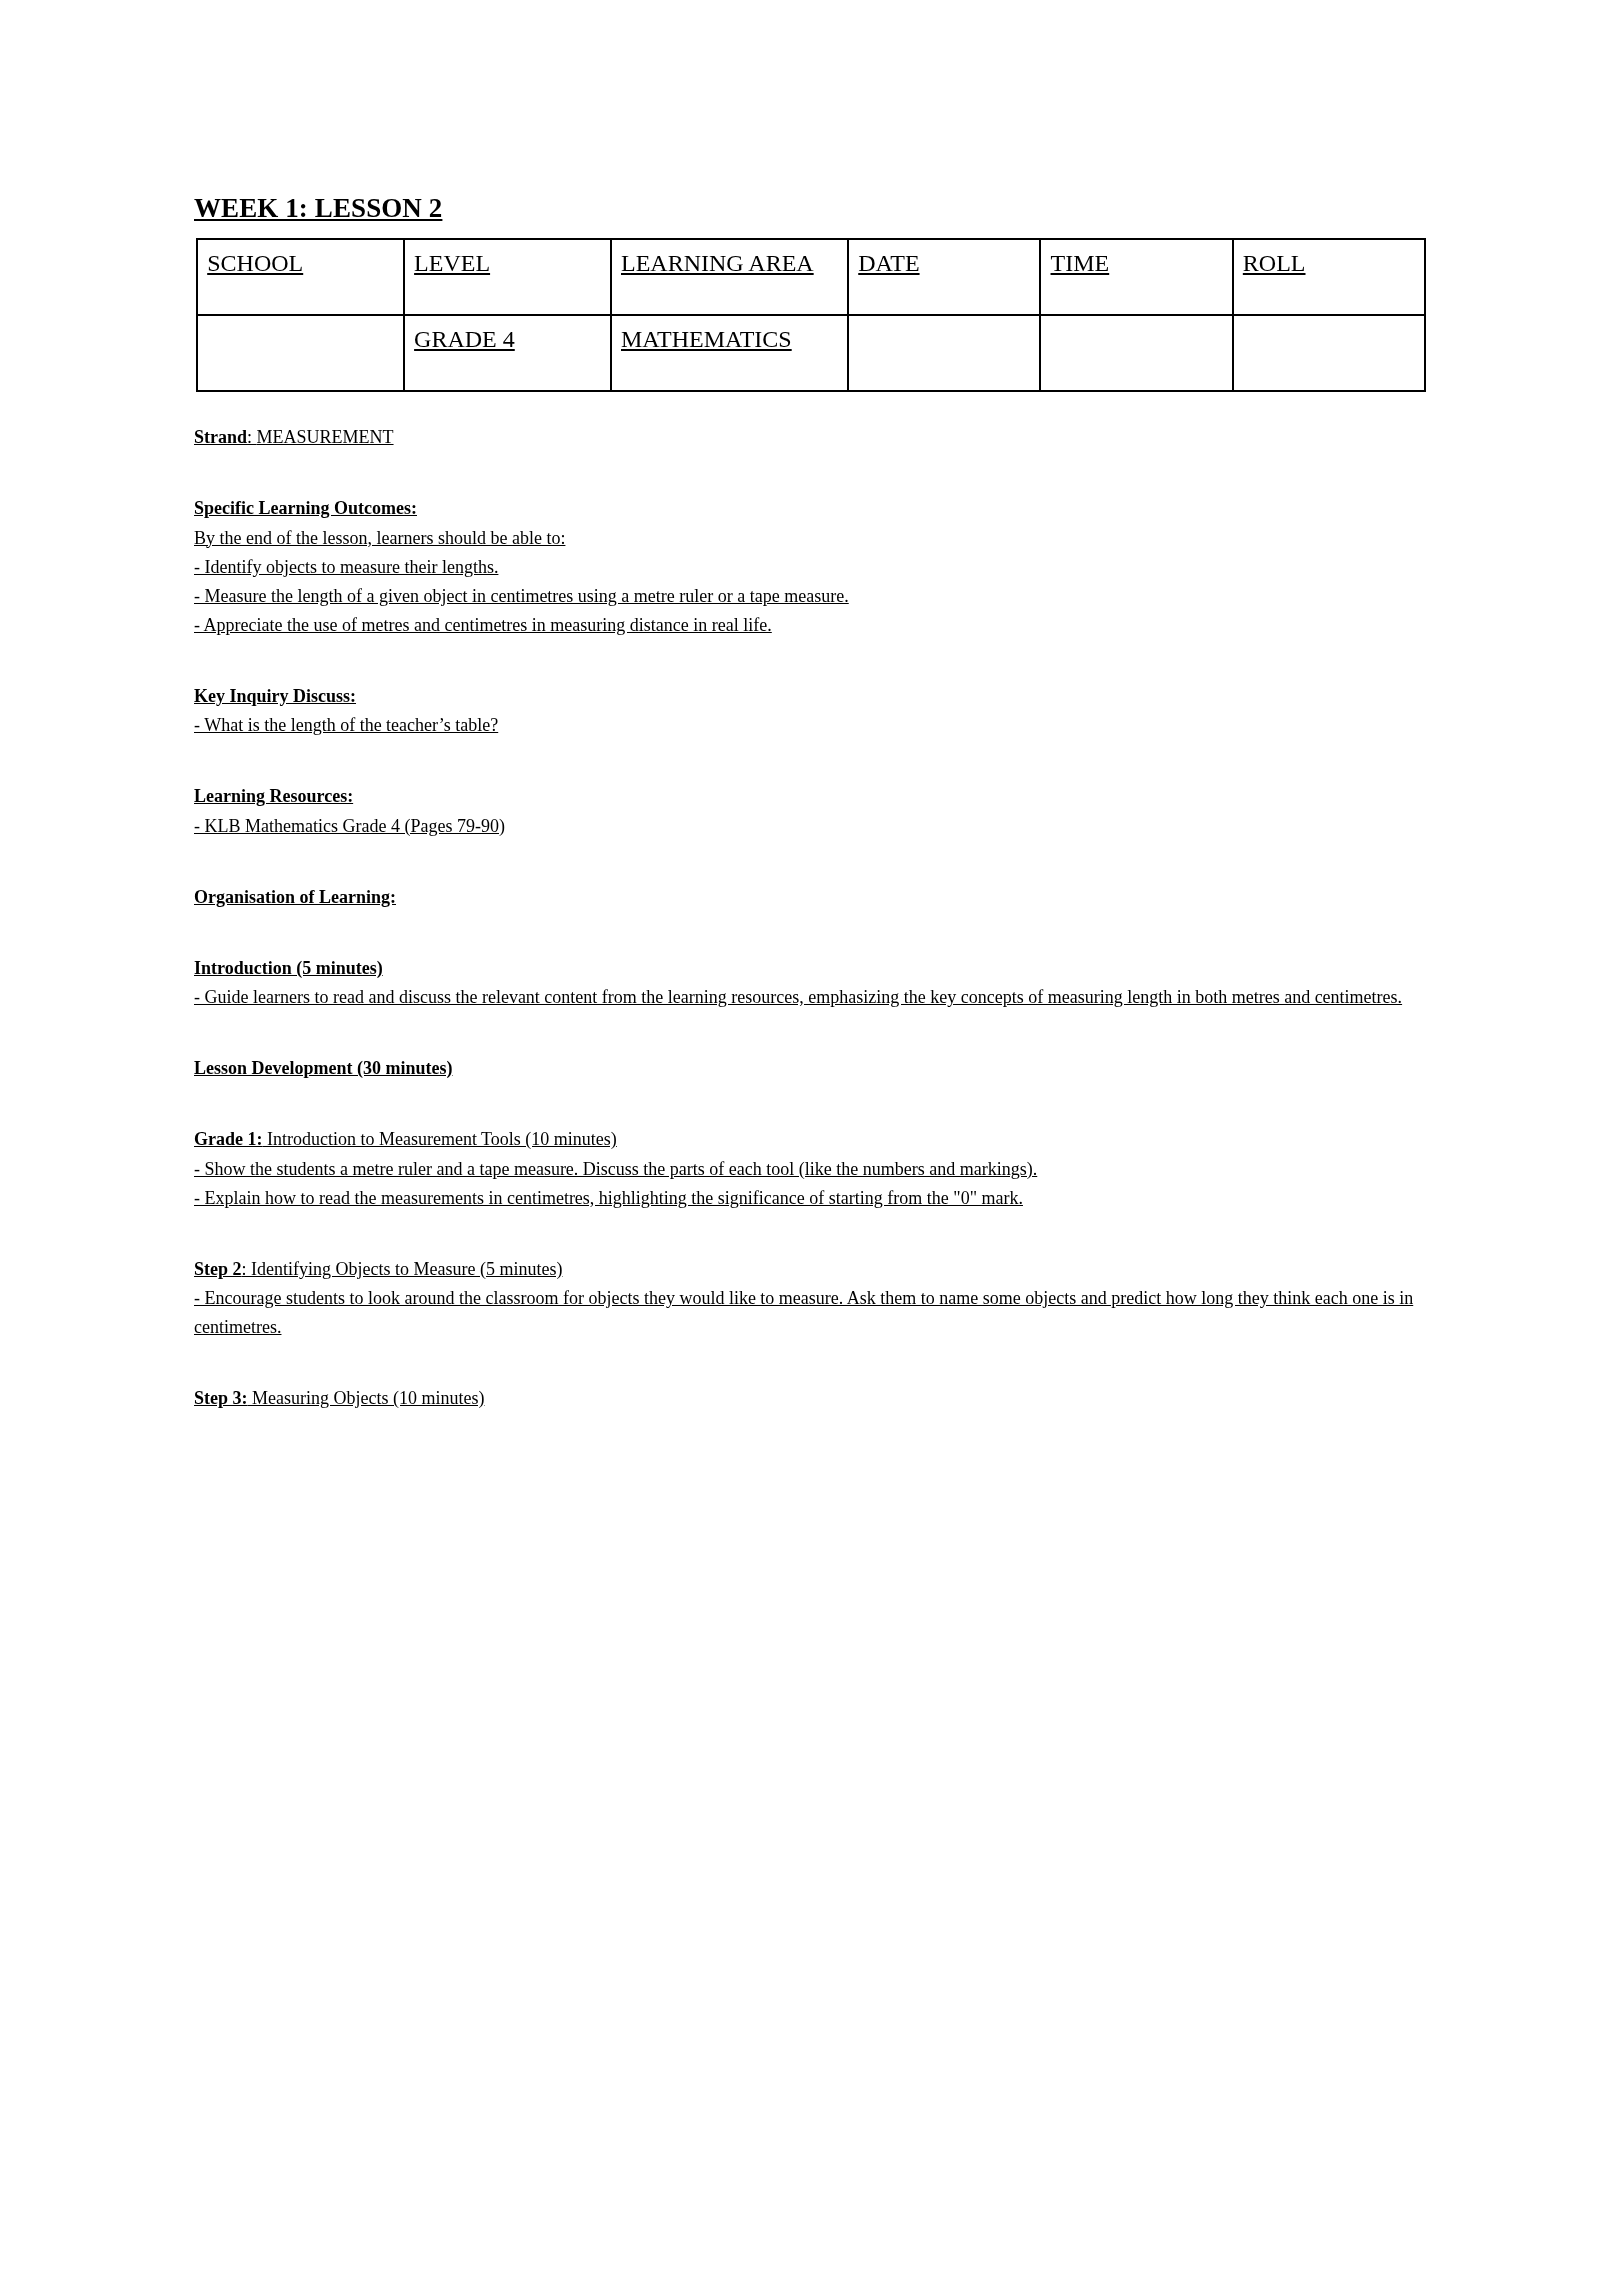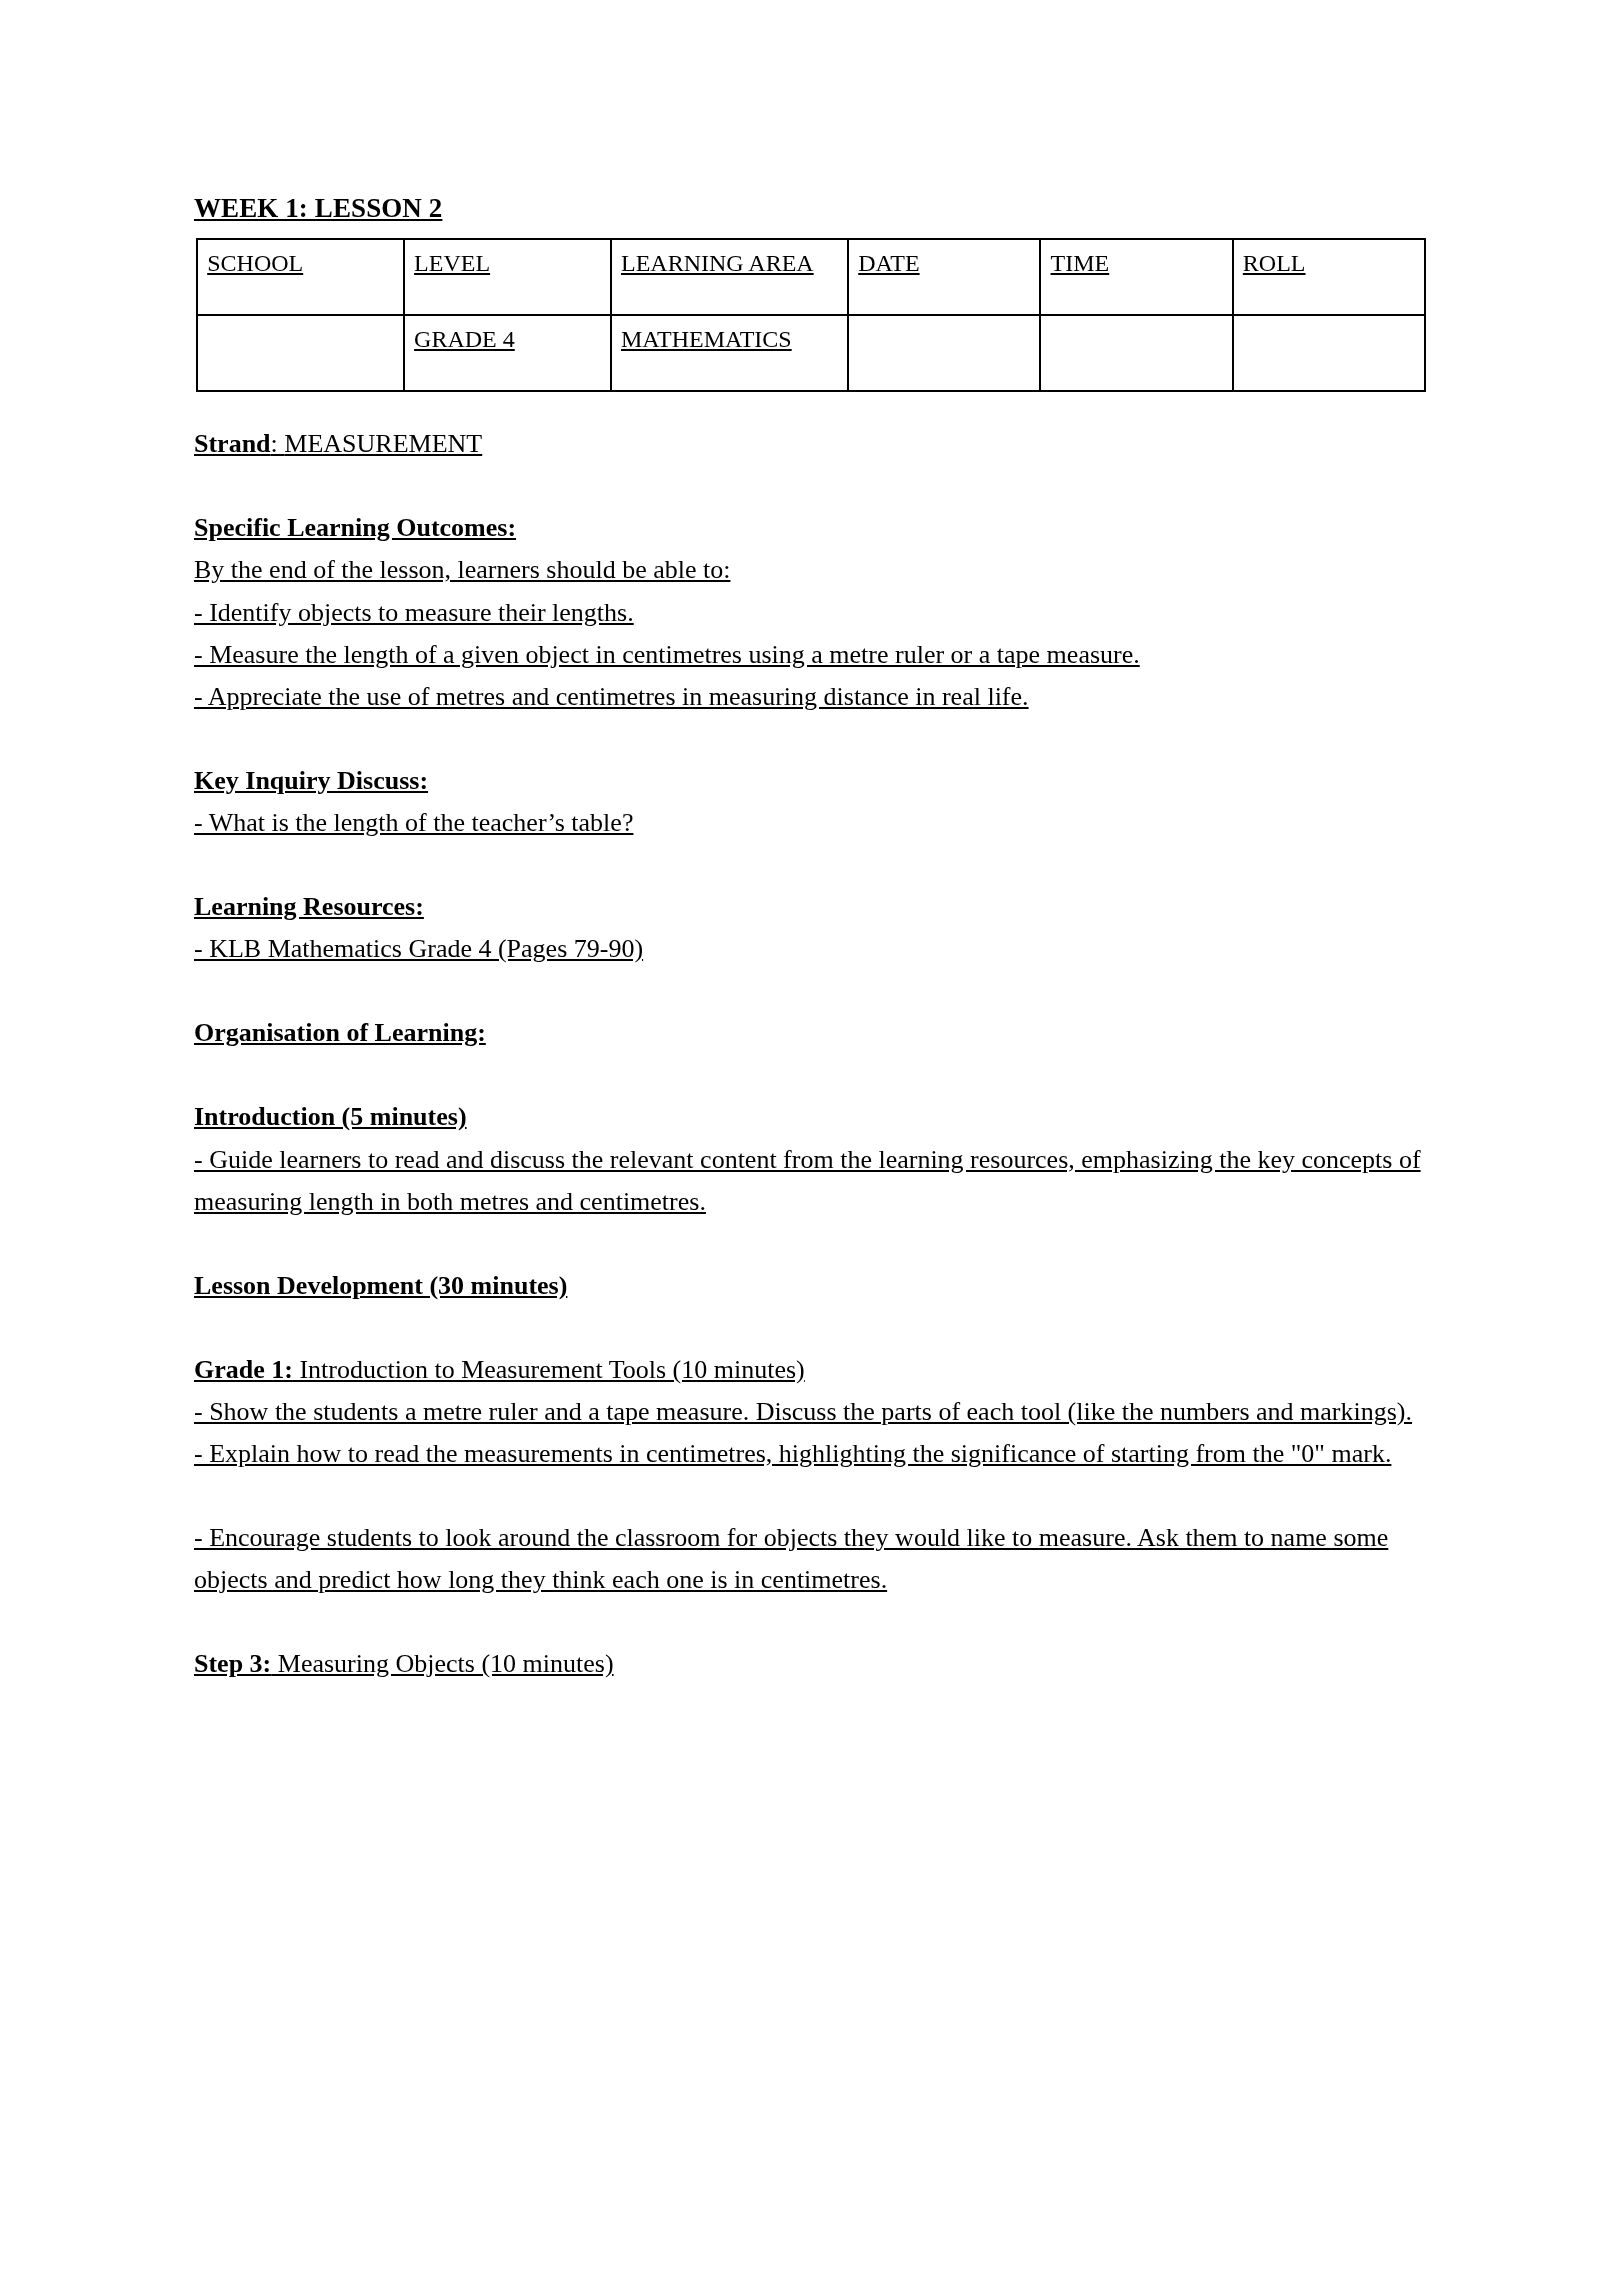--- a/index.html
+++ b/index.html
@@ -55,21 +55,21 @@
 
   
   .body-block {
     margin-top: 31px;
     font-size: 26px;
     line-height: 1.62;
   }
   p.line {
     margin: 0;
     padding: 0;
-    font-size: 26px;
+    font-size: 18px;
     line-height: 1.62;
     text-align: left;
   }
   p.line.bold {
     font-weight: bold;
   }
   .lbl {
     font-weight: bold;
   }
   .gap {
@@ -145,20 +145,21 @@
     <p class="line bold">Lesson Development (30 minutes)</p>
 
     <span class="gap"></span>
 
     <p class="line"><span class="lbl">Grade 1:</span><span> Introduction to Measurement Tools (10 minutes)</span></p>
     <p class="line">- Show the students a metre ruler and a tape measure. Discuss the parts of each tool (like the numbers and markings).</p>
     <p class="line">- Explain how to read the measurements in centimetres, highlighting the significance of starting from the "0" mark.</p>
 
     <span class="gap"></span>
 
+    <p class="line"><span class="lbl">Step 2</span><span>: Identifying Objects to Measure (5 minutes)</span></p>
     <p class="line">- Encourage students to look around the classroom for objects they would like to measure. Ask them to name some objects and predict how long they think each one is in centimetres.</p>
 
     <span class="gap"></span>
 
     <p class="line"><span class="lbl">Step 3:</span><span> Measuring Objects (10 minutes)</span></p>
 
   </div>
 </div>
 
 

